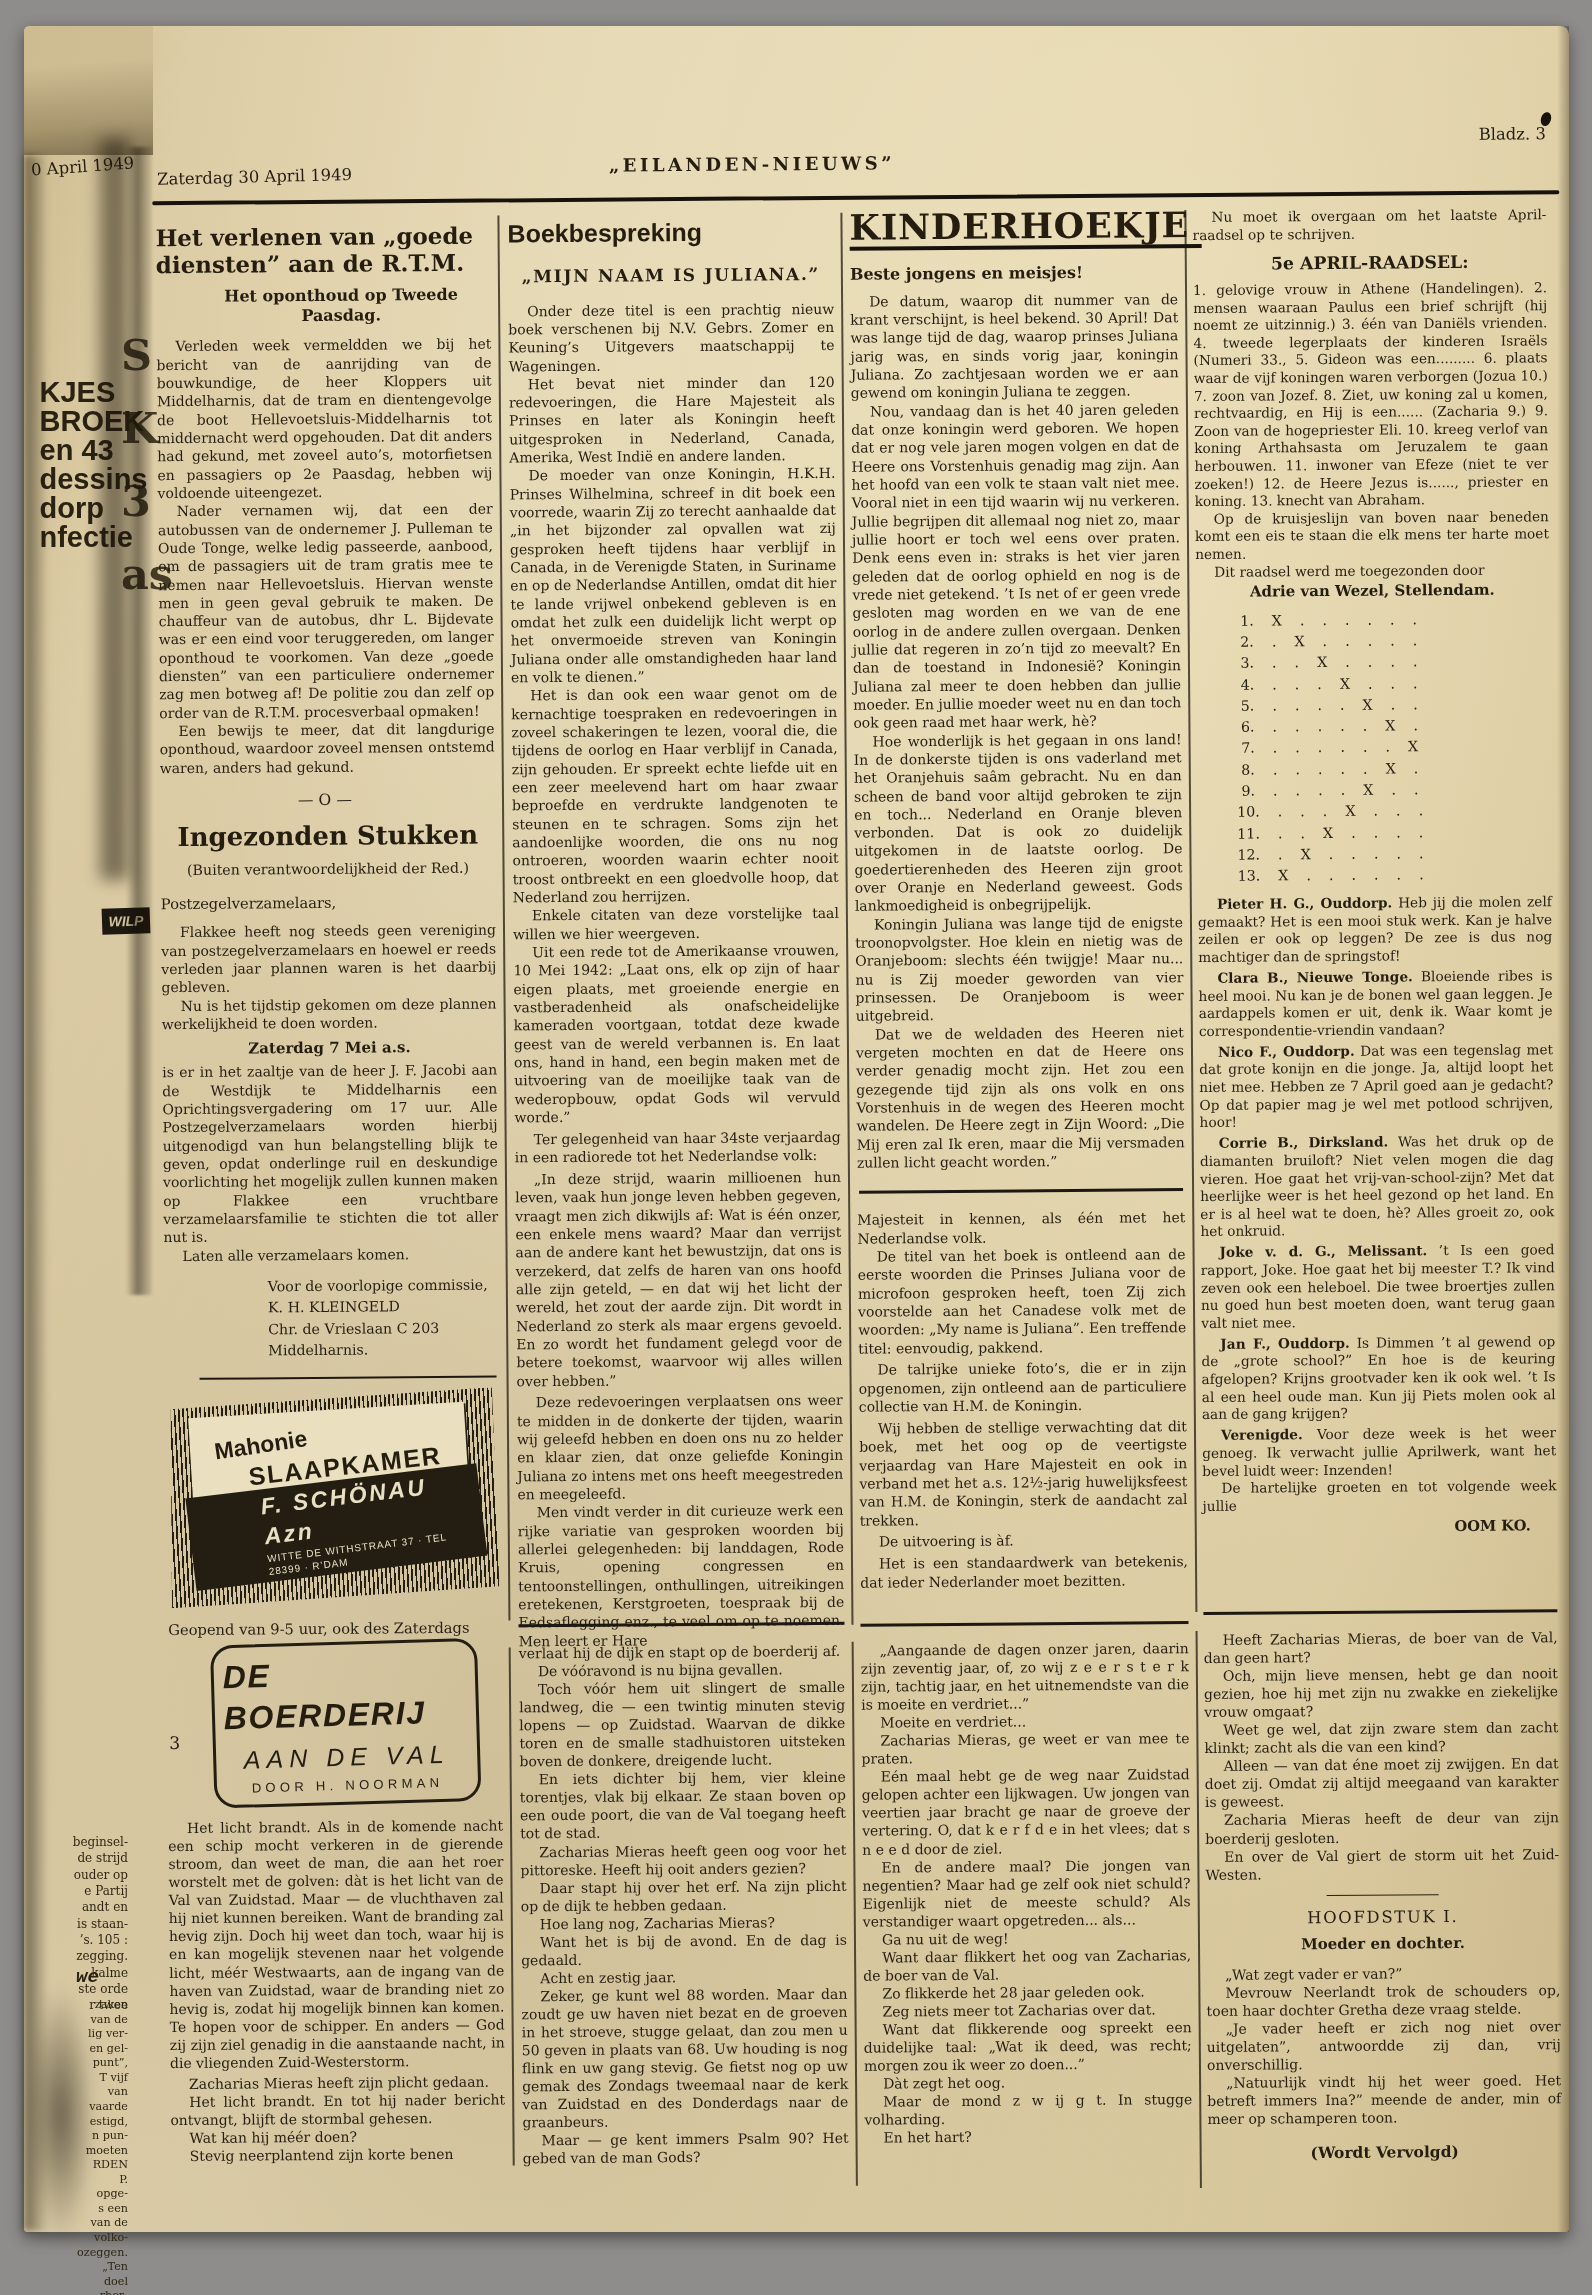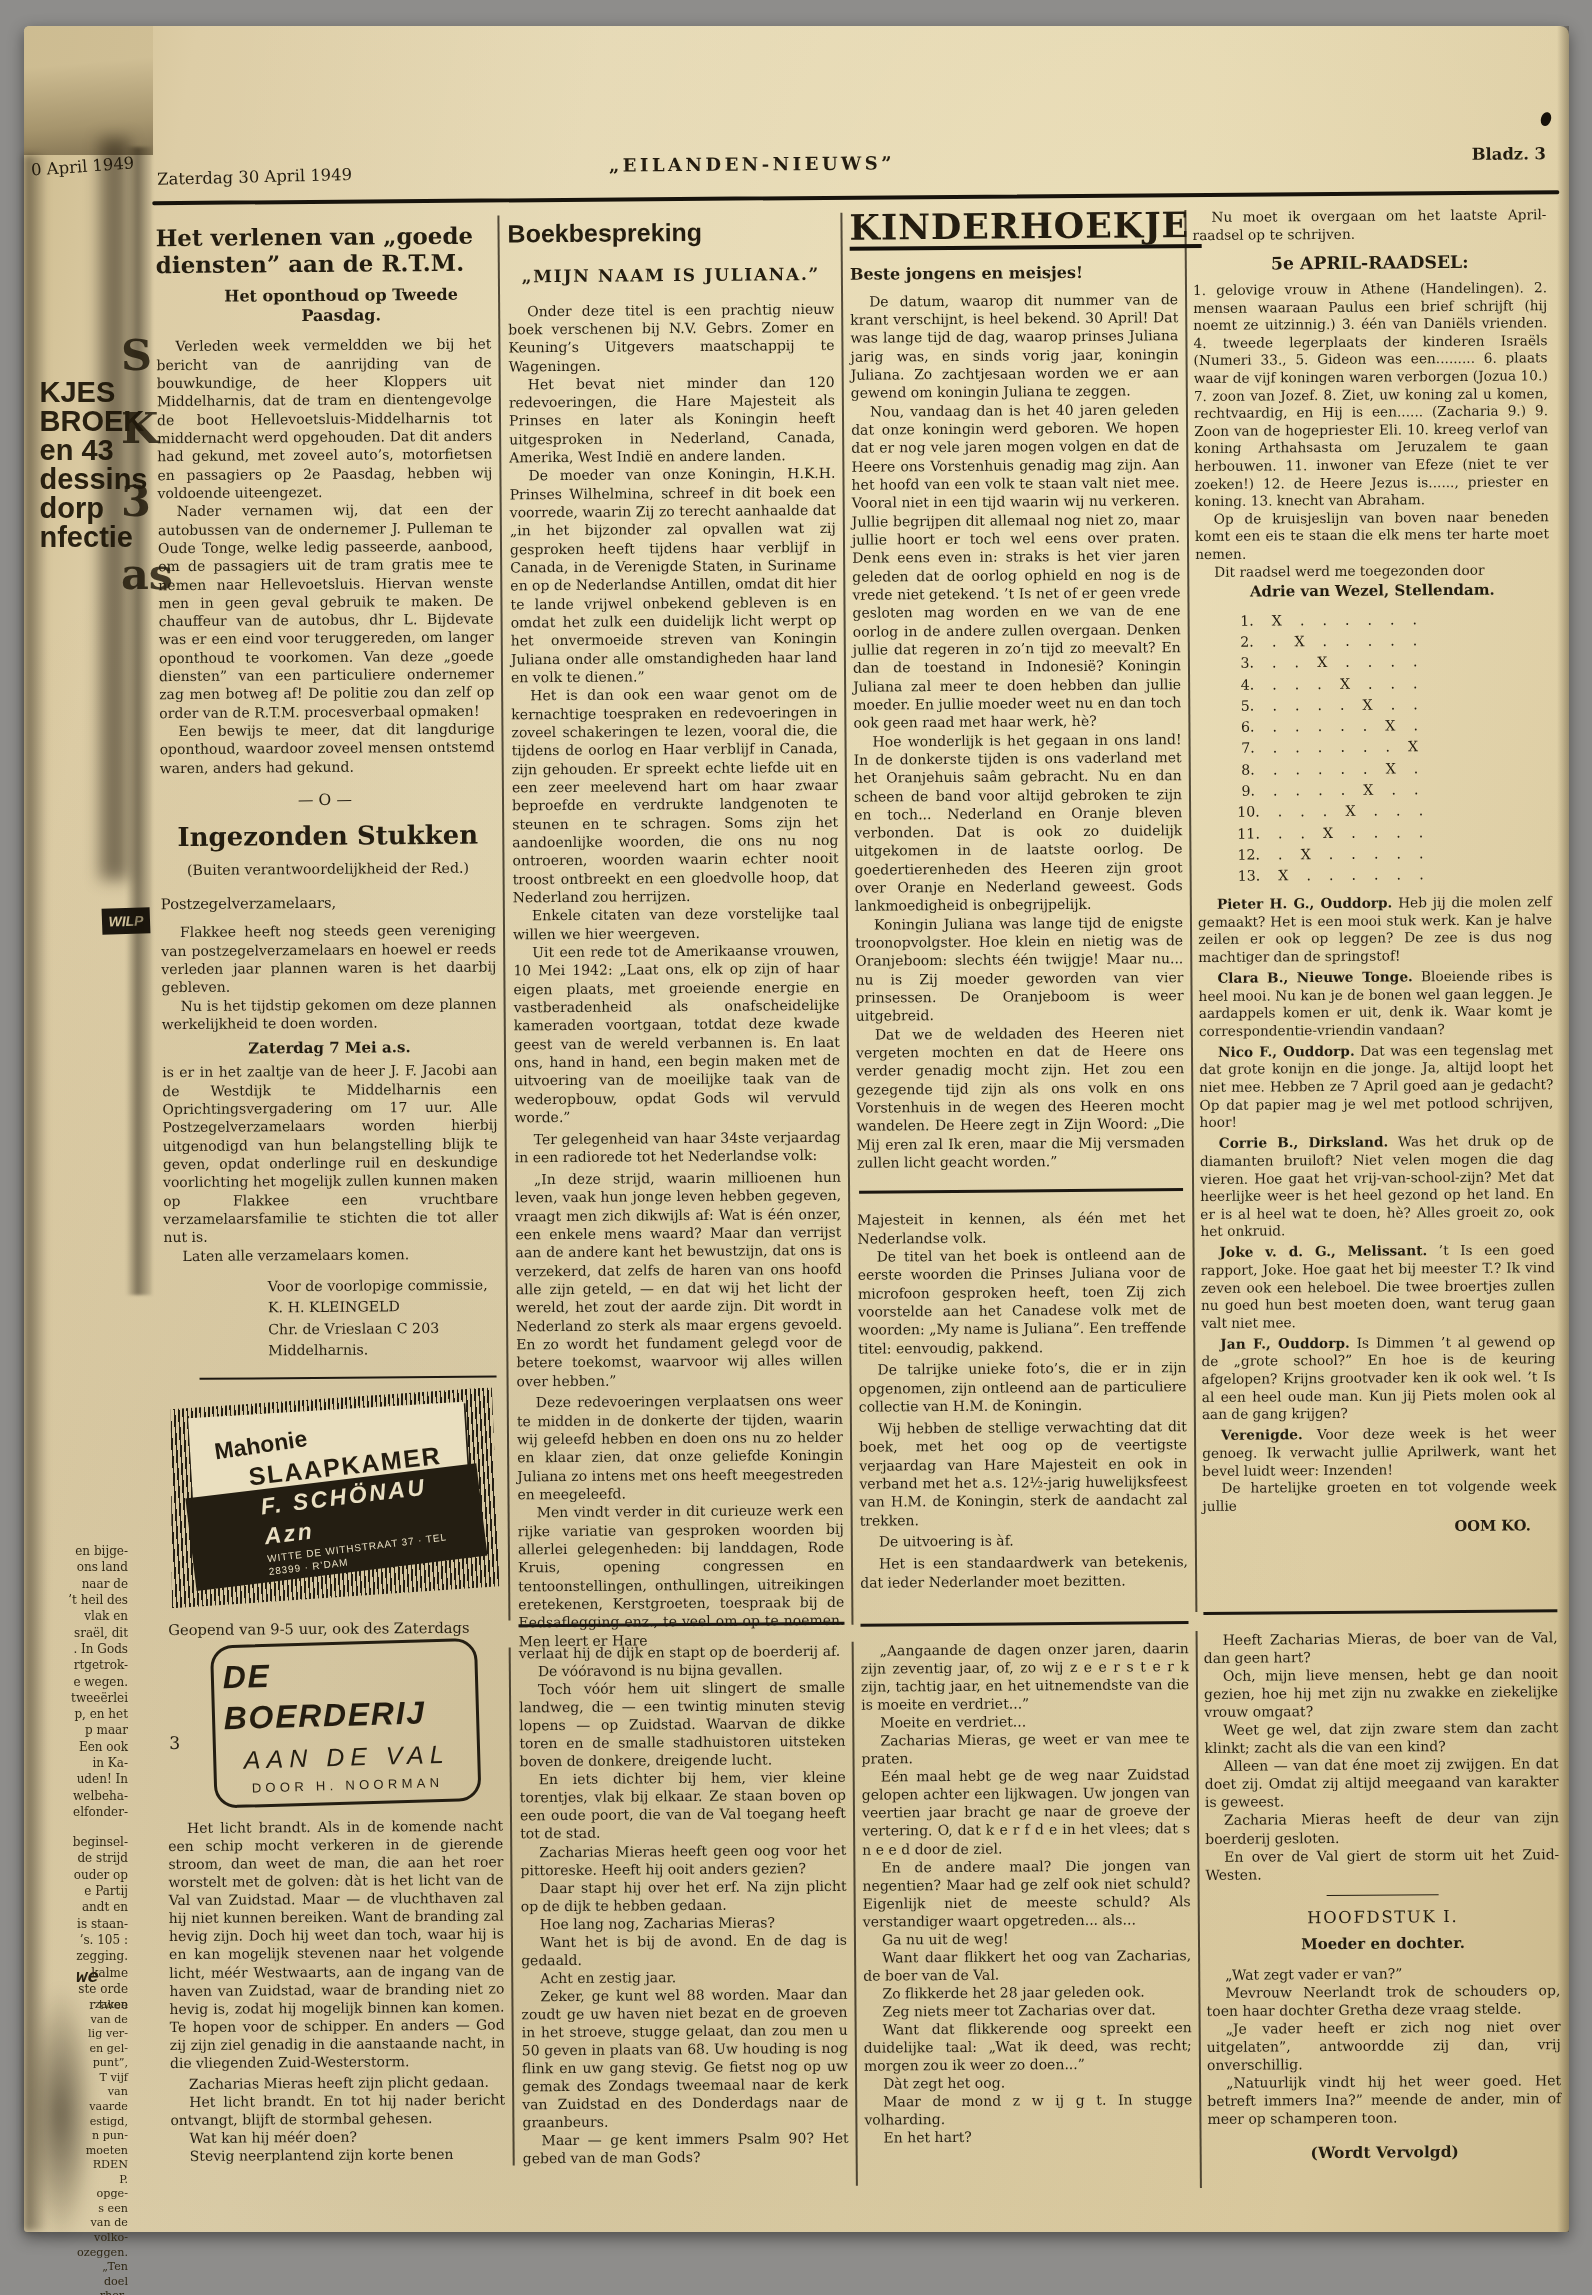--- a/index.html
+++ b/index.html
@@ -84,37 +84,20 @@
     <div class="frag" style="left:15.5px;top:352px;font-size:29px;font-weight:bold;font-family:'Liberation Sans',sans-serif;white-space:pre-line;line-height:1.0;">KJES
 BROEK
 en 43
 dessins
 dorp
 nfectie</div>
     <div class="frag" style="left:97px;top:293px;font-size:43px;font-weight:bold;white-space:pre-line;line-height:1.7;opacity:.85;">S
 K
 3
 as</div>
-    <div class="fragcol" style="left:7px;top:1517px;">en bijge-
-ons land
-naar de
-’t heil des
-vlak en
-sraël, dit
-. In Gods
-rtgetrok-
-e wegen.
-tweeërlei
-p, en het
-p maar
-Een ook
-in Ka-
-uden! In
-welbeha-
-elfonder-</div>
     <div class="fragcol" style="left:7px;top:1808px;">beginsel-
 de strijd
 ouder op
 e Partij
 andt en
 is staan-
 ’s. 105 :
 zegging.
 kalme
 ste orde
@@ -143,21 +126,21 @@
 rher-</div>
     <div class="wilp" style="left:78px;top:882px;width:48px;height:26px;font-size:14px;line-height:26px;transform:rotate(-2deg);">WILP</div>
   </div>
 
   <div class="masthead" style="left:7px;top:131px;transform:rotate(-4deg);">0 April 1949</div>
 
   <div class="page">
 
     <div class="masthead" style="left:8.6px;top:136px;transform:rotate(-1deg);">Zaterdag 30 April 1949</div>
     <div class="masthead" style="left:0;top:126px;width:1208px;text-align:center;font-weight:bold;font-size:18px;letter-spacing:3.5px;">„EILANDEN-NIEUWS”</div>
-    <div class="masthead" style="right:35px;top:123px;font-weight:bold;">Bladz. 3</div>
+    <div class="masthead" style="right:35px;top:103px;font-weight:normal;">Bladz. 3</div>
     <div class="hdr-rule"></div>
 
     <div class="vrule" style="left:349px;top:186px;height:1405px;"></div>
     <div class="vrule" style="left:692px;top:186px;height:1412px;"></div>
     <div class="vrule" style="left:1036px;top:186px;height:1402px;"></div>
 
     <div class="col" style="left:7px;top:192px;width:335px;">
       <h1 class="headline">Het verlenen van „goede diensten” aan de R.T.M.</h1>
       <div class="subhead">Het oponthoud op Tweede Paasdag.</div>
       <p class="p">Verleden week vermeldden we bij het bericht van de aanrijding van de bouwkundige, de heer Kloppers uit Middelharnis, dat de tram en dientengevolge de boot Hellevoetsluis-Middelharnis tot middernacht werd opgehouden. Dat dit anders had gekund, met zoveel auto’s, motorfietsen en passagiers op 2e Paasdag, hebben wij voldoende uiteengezet.</p>

